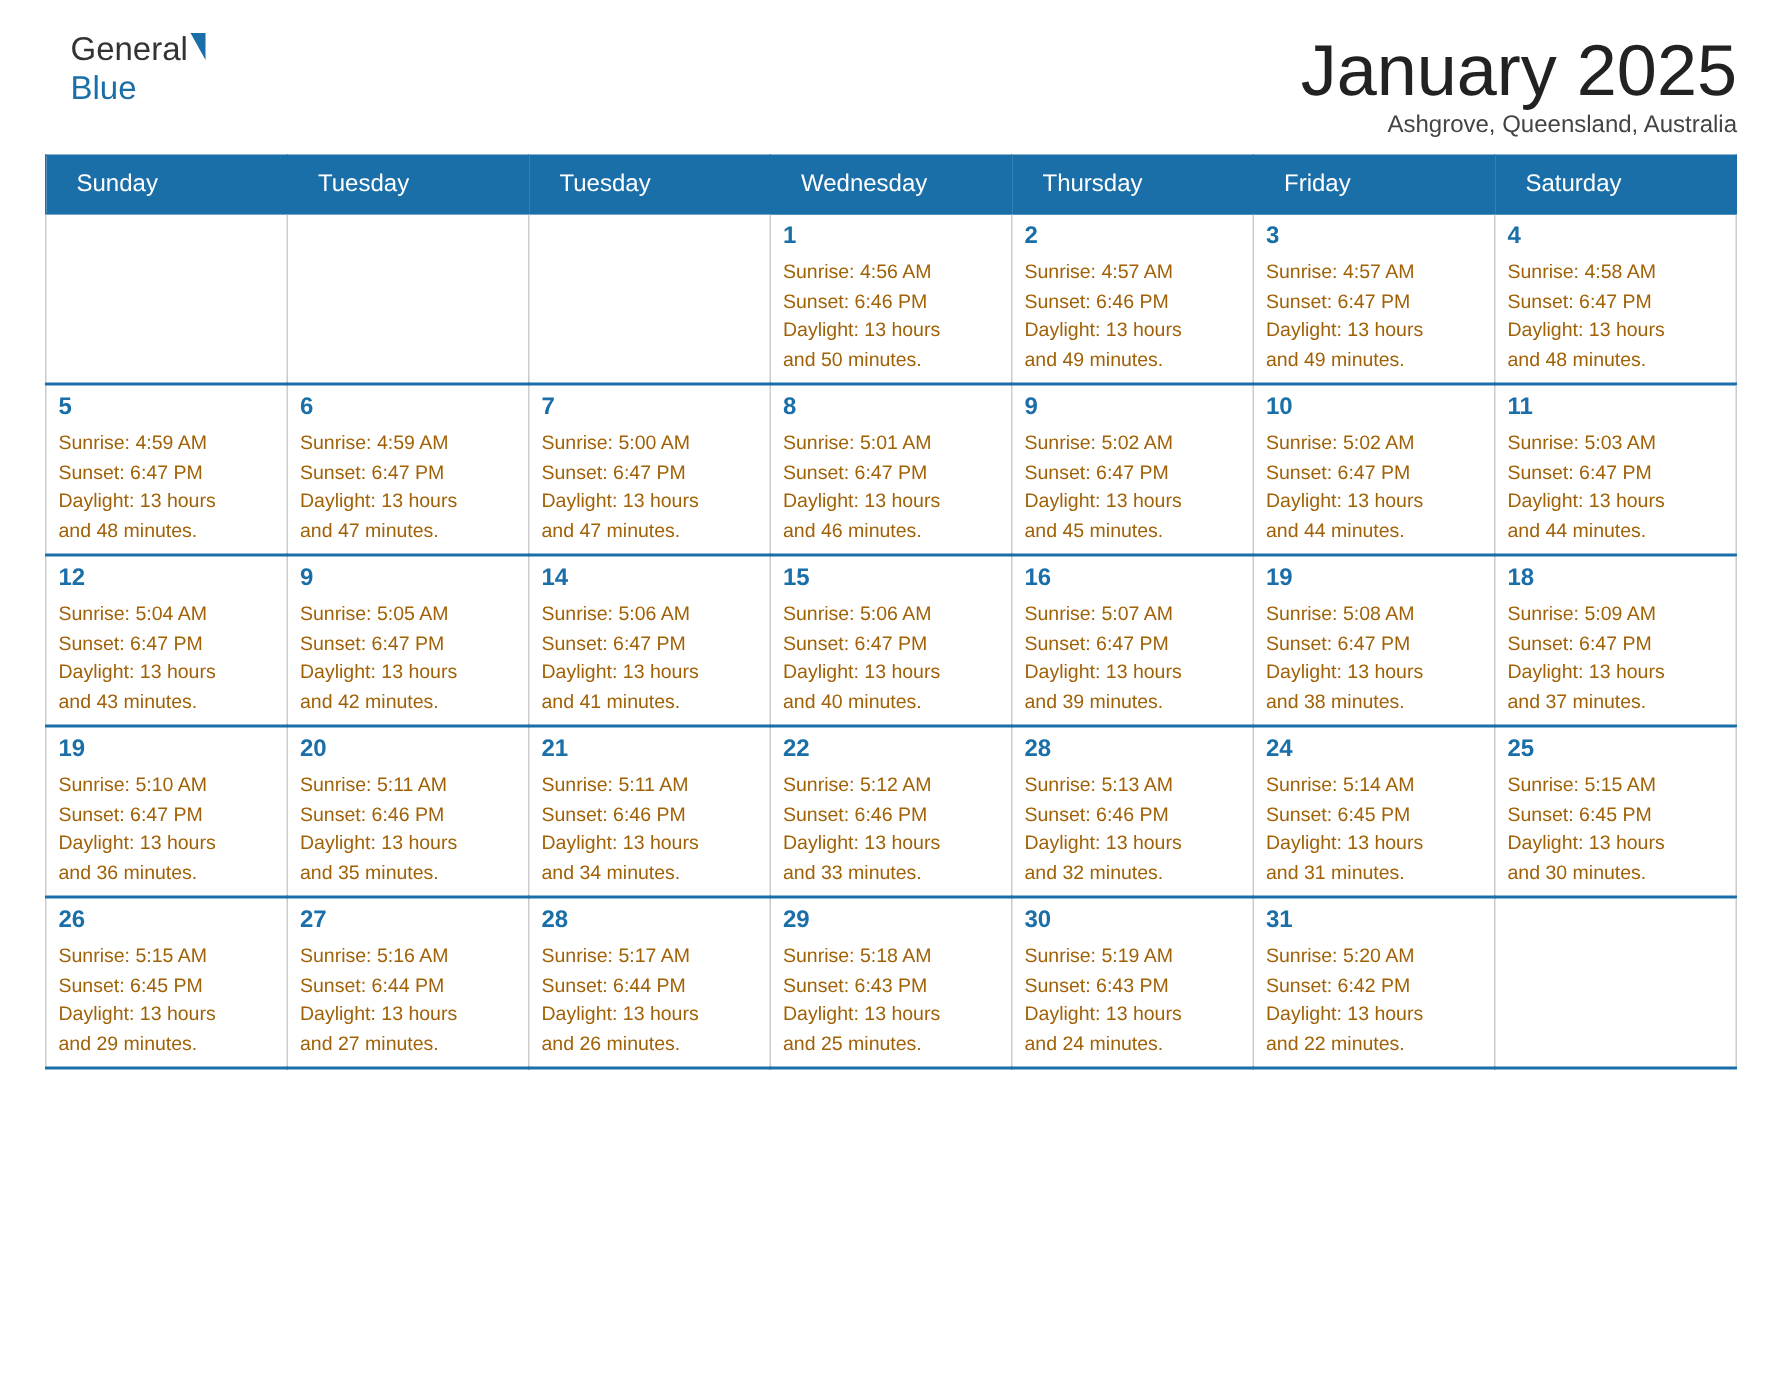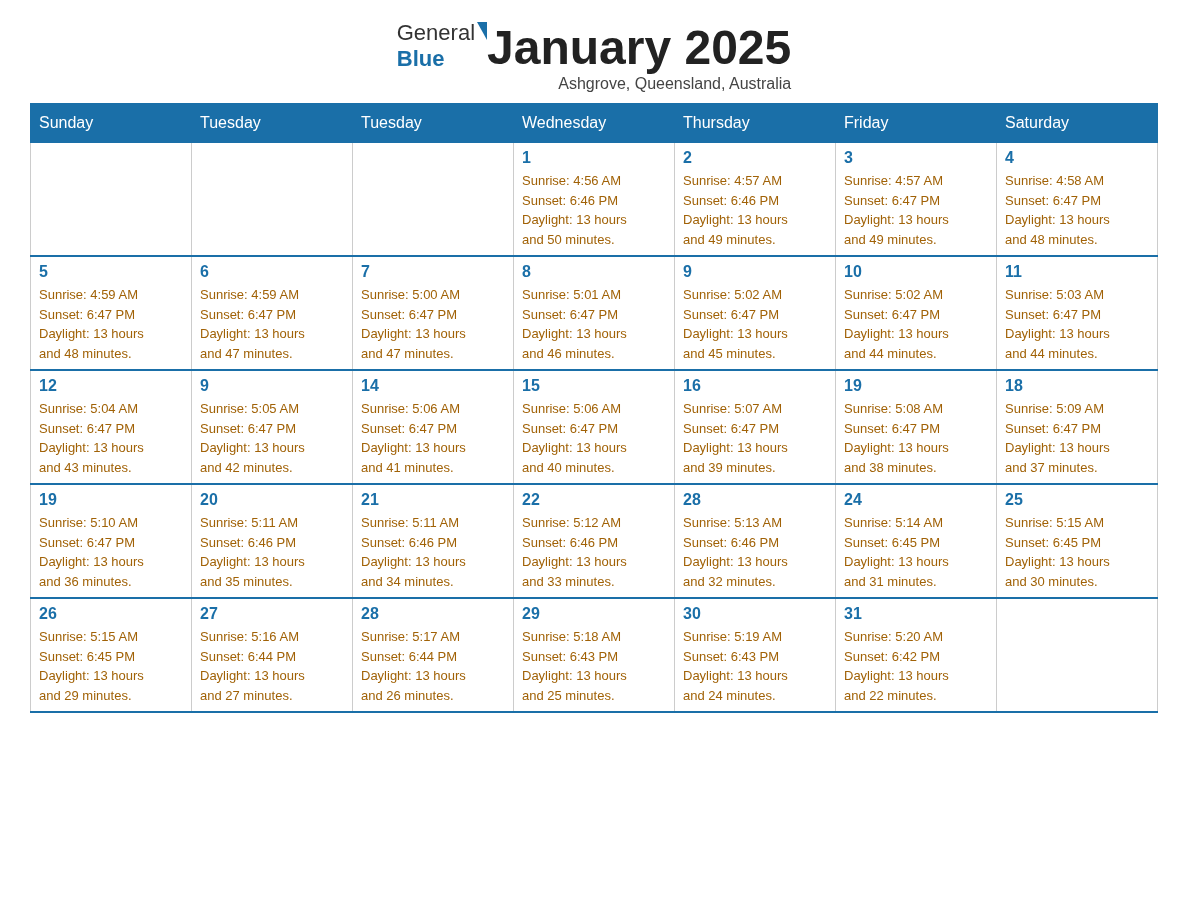--- a/index.html
+++ b/index.html
@@ -5,23 +5,24 @@
     * { margin: 0; padding: 0; box-sizing: border-box; }
     body {
       font-family: Arial, sans-serif;
       background: #fff;
       width: 1188px;
       min-height: 918px;
       padding: 20px 30px;
     }
     .header {
       display: flex;
-      justify-content: center;
+      justify-content: space-between;
       align-items: flex-start;
       margin-bottom: 10px;
+      margin-left: 17px;
     }
     .logo {
       display: flex;
       align-items: center;
       gap: 0;
     }
     .logo-text {
       font-size: 22px;
       color: #333;
       font-weight: normal;
@@ -44,37 +45,37 @@
     }
     .logo-line {
       display: flex;
       align-items: center;
     }
     .title-block {
       text-align: right;
     }
     .title-block h1 {
       font-size: 48px;
-      font-weight: bold;
+      font-weight: normal;
       color: #222;
     }
     .title-block h2 {
       font-size: 16px;
       font-weight: normal;
       color: #444;
     }
     .calendar {
       width: 100%;
       border-collapse: collapse;
       margin-top: 10px;
     }
     .calendar thead tr th {
       background-color: #1a6fa8;
       color: #fff;
-      padding: 10px 8px;
+      padding: 10px 20px;
       font-size: 16px;
       font-weight: normal;
       border: 1px solid #1a6fa8;
       text-align: left;
     }
     .calendar tbody tr td {
       border: 1px solid #ccc;
       vertical-align: top;
       padding: 6px 8px;
       font-size: 13px;
@@ -105,21 +106,21 @@
 <body>
 
 <div class="header">
   <div class="logo">
     <div>
       <div class="logo-line">
         <span class="logo-text">General</span>
         <span class="logo-triangle"></span>
       </div>
       <div>
-        <span class="logo-text logo-blue" style="font-weight:bold;">Blue</span>
+        <span class="logo-text logo-blue" style="font-weight:normal;">Blue</span>
       </div>
     </div>
   </div>
   <div class="title-block">
     <h1>January 2025</h1>
     <h2>Ashgrove, Queensland, Australia</h2>
   </div>
 </div>
 
 <table class="calendar">

